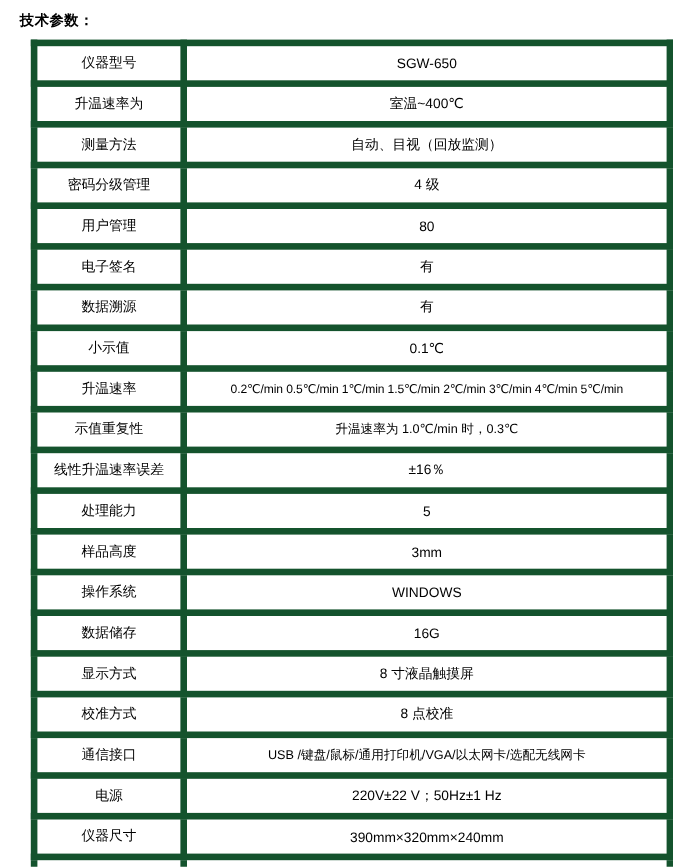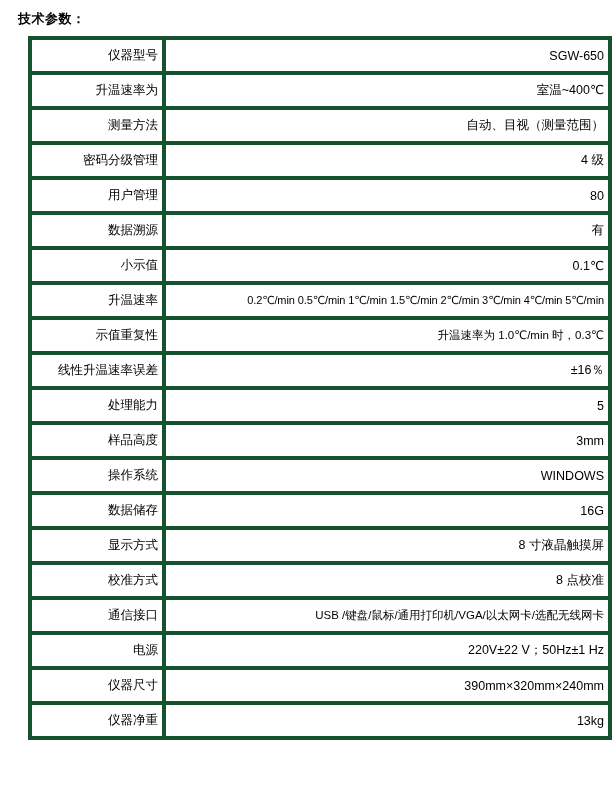--- a/index.html
+++ b/index.html
@@ -28,26 +28,25 @@
     margin: 0 0 8px 4px;
     letter-spacing: 0.5px;
   }
   table.spec-table {
     border-collapse: collapse;
     width: 584px;
     margin-left: 14px;
     table-layout: fixed;
   }
   table.spec-table td {
-    border: 4px solid #14532d;
+    border: 6px solid #14532d;
     height: 27px;
     font-size: 12.5px;
     padding: 2px 4px;
     vertical-align: middle;
-    text-align: right;
   }
   td.label-cell {
     width: 122px;
     text-align: center;
     white-space: nowrap;
   }
   td.value-cell {
     text-align: center;
   }
   td.value-cell.small {
@@ -68,29 +67,33 @@
         <tr>
           <td class="label-cell">仪器型号</td>
           <td class="value-cell">SGW-650</td>
         </tr>
         <tr>
           <td class="label-cell">升温速率为</td>
           <td class="value-cell">室温~400℃</td>
         </tr>
         <tr>
           <td class="label-cell">测量方法</td>
-          <td class="value-cell">自动、目视（测量范围）</td>
+          <td class="value-cell">自动、目视（回放监测）</td>
         </tr>
         <tr>
           <td class="label-cell">密码分级管理</td>
           <td class="value-cell">4 级</td>
         </tr>
         <tr>
           <td class="label-cell">用户管理</td>
           <td class="value-cell">80</td>
+        </tr>
+        <tr>
+          <td class="label-cell">电子签名</td>
+          <td class="value-cell">有</td>
         </tr>
         <tr>
           <td class="label-cell">数据溯源</td>
           <td class="value-cell">有</td>
         </tr>
         <tr>
           <td class="label-cell">小示值</td>
           <td class="value-cell">0.1℃</td>
         </tr>
         <tr>

